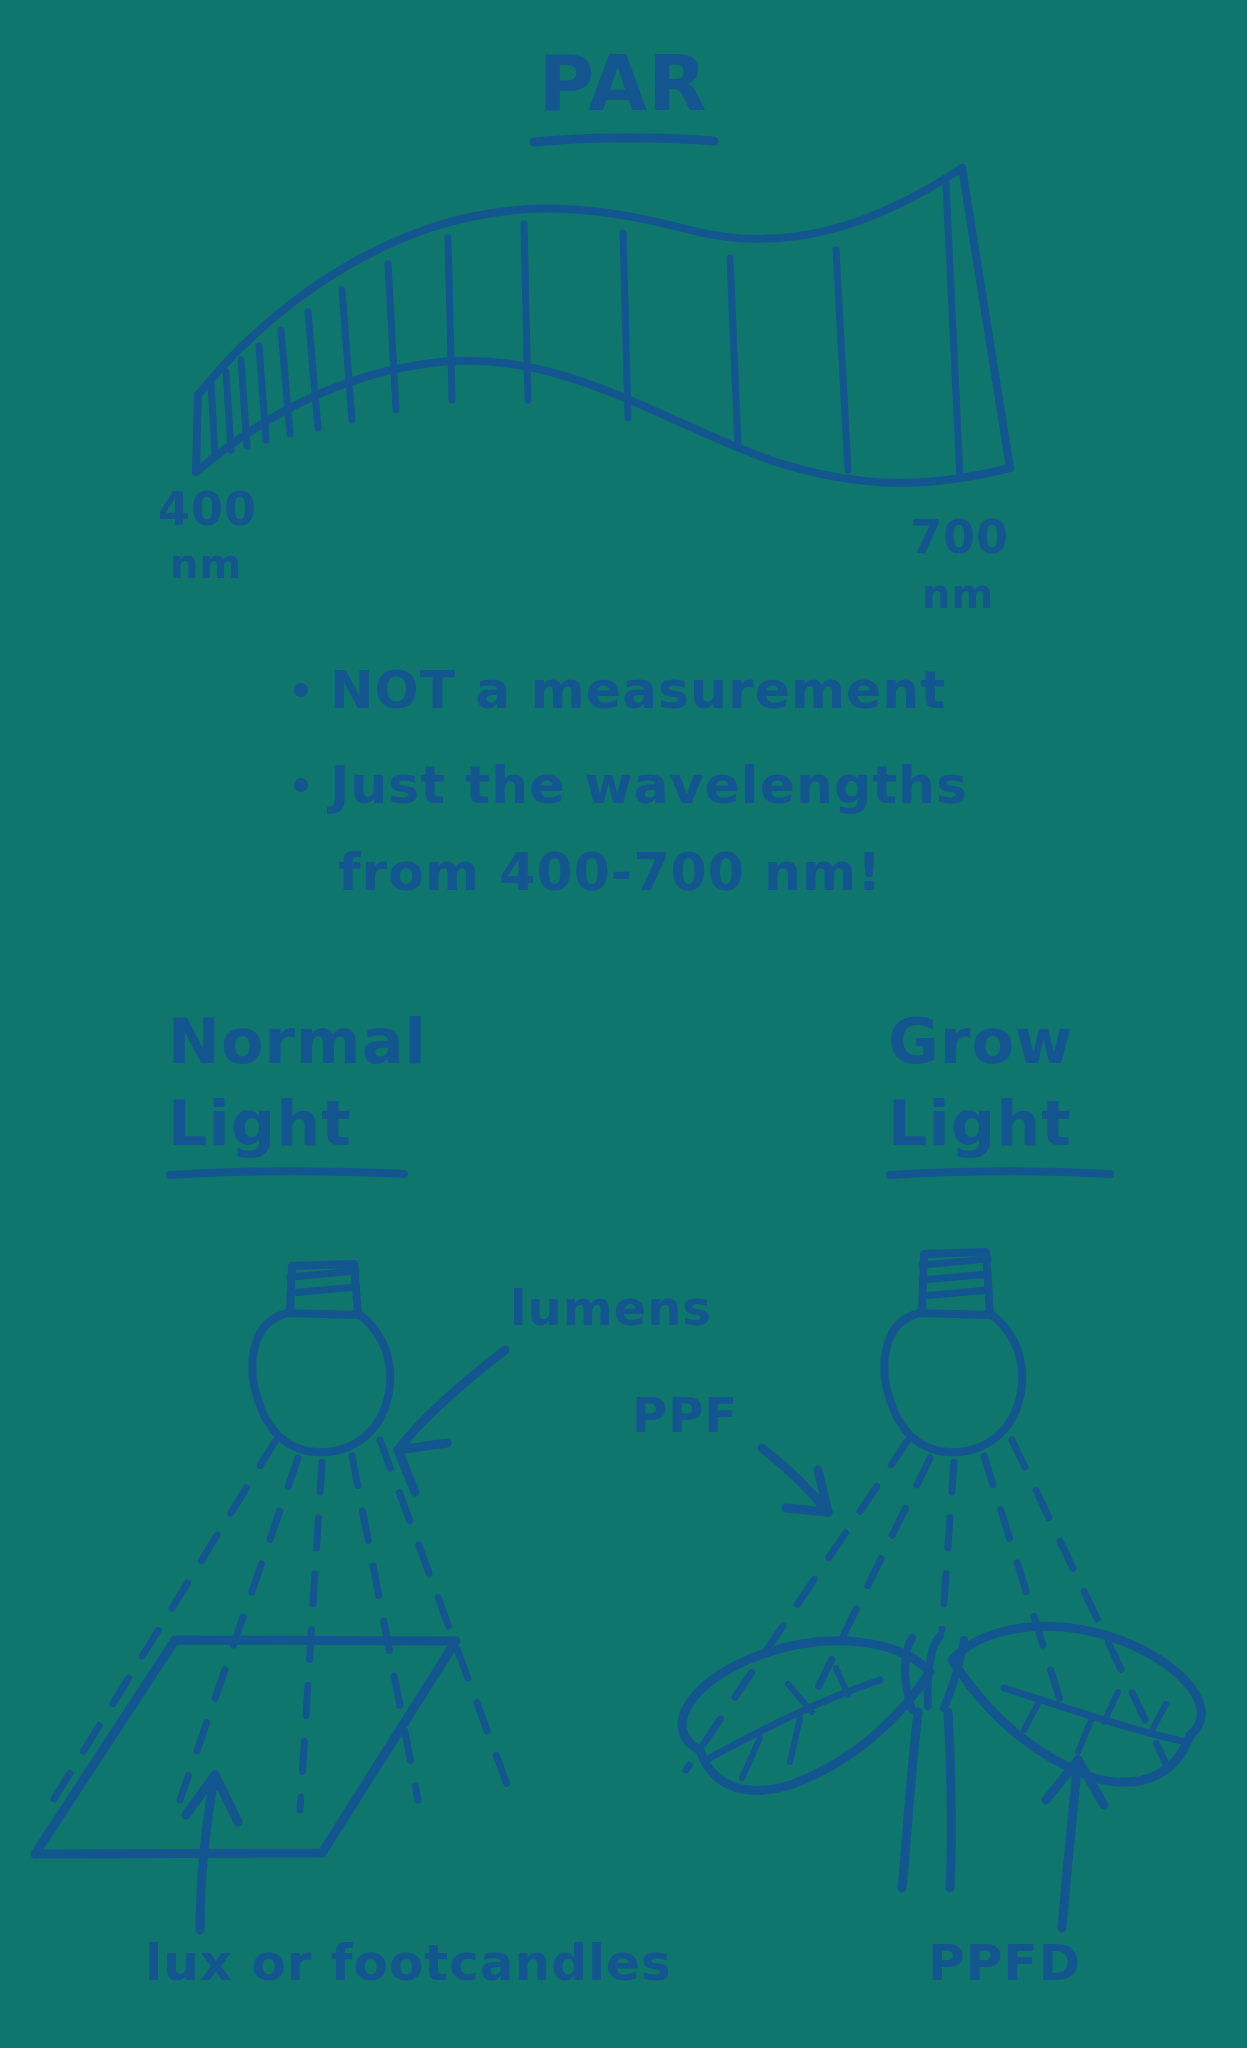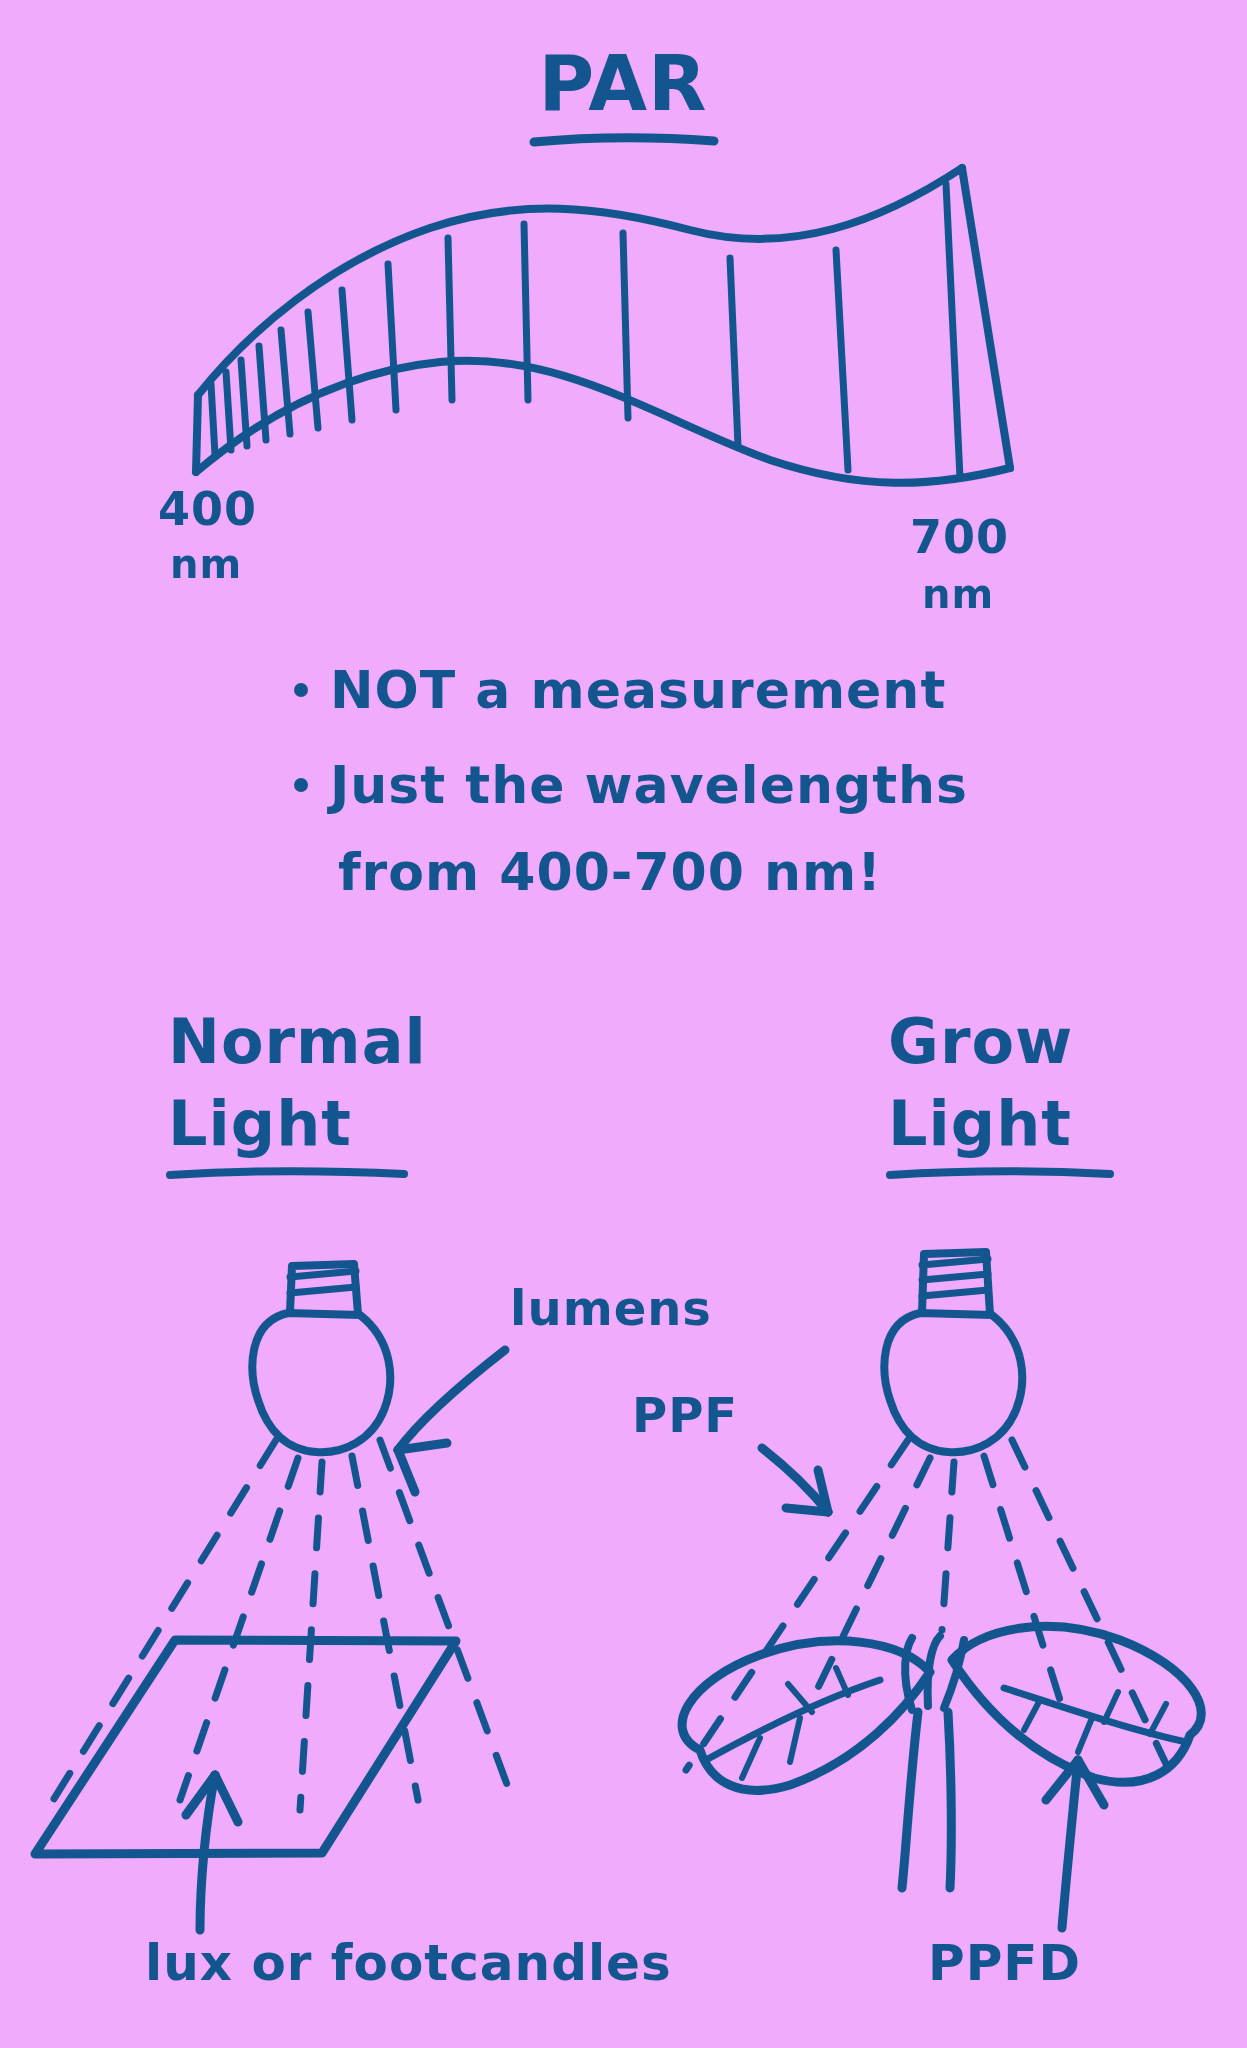--- a/index.html
+++ b/index.html
@@ -8,21 +8,21 @@
     padding: 0;
     background: #ffffff;
   }
   body {
     font-family: "DejaVu Sans", sans-serif;
   }
   #canvas {
     position: relative;
     width: 1247px;
     height: 2048px;
-    background: #f0abfc;
+    background: #0f766e;
     overflow: hidden;
   }
   #sketch {
     position: absolute;
     top: 0; left: 0;
     width: 1247px;
     height: 2048px;
   }
   .ink {
     fill: none;

